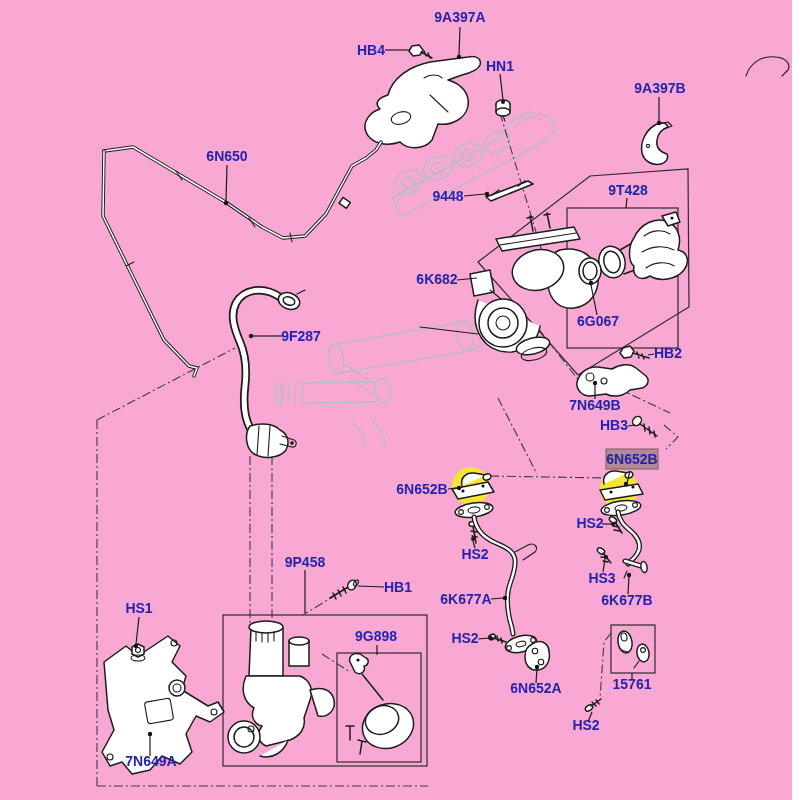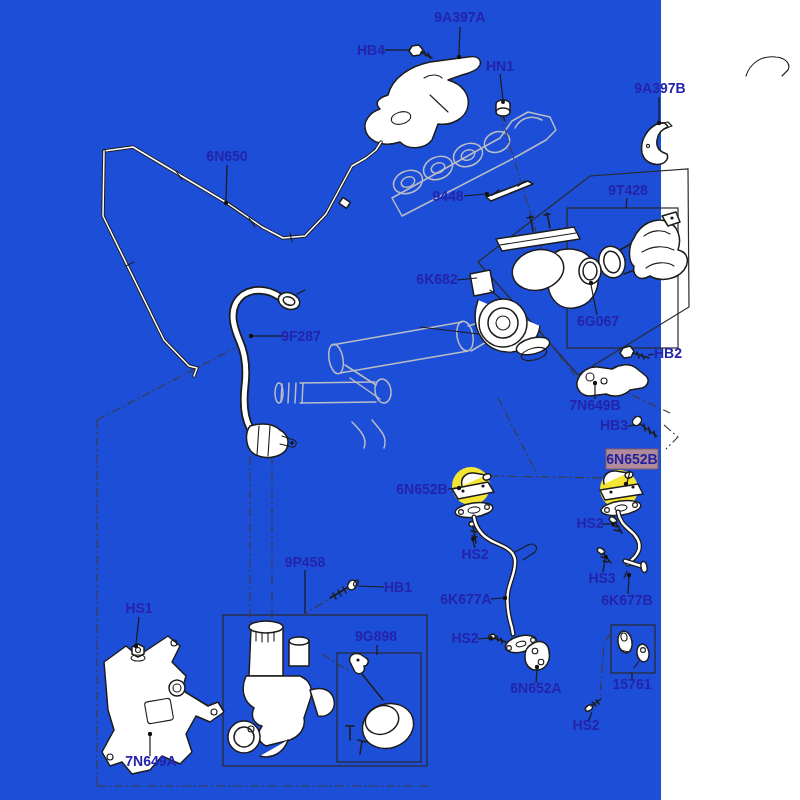--- a/index.html
+++ b/index.html
@@ -1,16 +1,16 @@
 <!DOCTYPE html>
 <html><head>
 <meta charset="utf-8">
 <style>
   html,body{margin:0;padding:0;background:#fff;}
-  .stage{width:661px;height:800px;position:relative;background:#1d4ed8;font-family:"Liberation Sans",sans-serif;}
+  .stage{width:792px;height:800px;position:relative;background:#f9a8d4;font-family:"Liberation Sans",sans-serif;}
   svg{display:block;}
   .lbl{fill:#2424ab;font-family:"Liberation Sans",sans-serif;font-size:14px;font-weight:bold;text-anchor:middle;}
   .lbl-hl{fill:#23239d;}
   .art{stroke:#1c1c1c;fill:none;stroke-width:1.5;stroke-linejoin:round;stroke-linecap:round;}
   .artf{stroke:#1c1c1c;fill:#ffffff;stroke-width:1.5;stroke-linejoin:round;stroke-linecap:round;}
   .thin{stroke-width:1.1;}
   .tube{stroke:#1c1c1c;fill:none;stroke-width:5;stroke-linecap:round;stroke-linejoin:round;}
   .tubecore{stroke:#ffffff;fill:none;stroke-width:2.4;stroke-linecap:round;stroke-linejoin:round;}
   .pipe{stroke:#1c1c1c;fill:none;stroke-width:3.4;stroke-linejoin:round;stroke-linecap:round;}
   .pipecore{stroke:#ffffff;fill:none;stroke-width:1.5;stroke-linejoin:round;stroke-linecap:round;}

